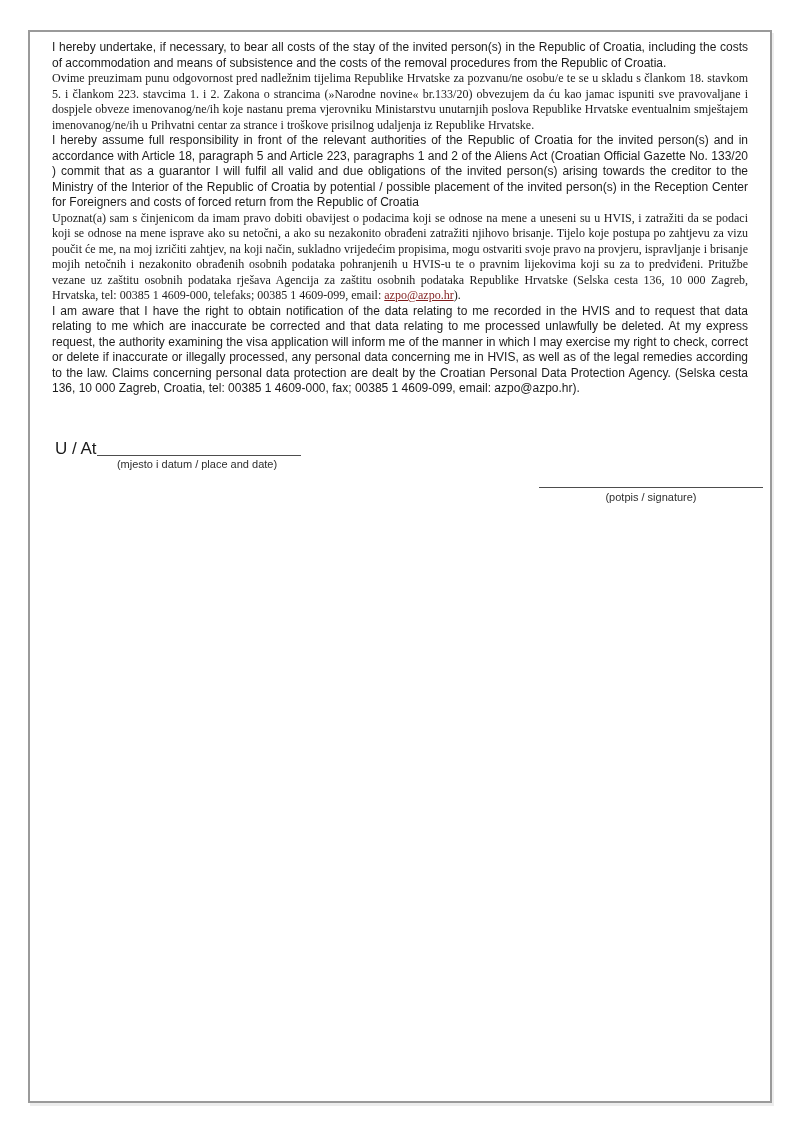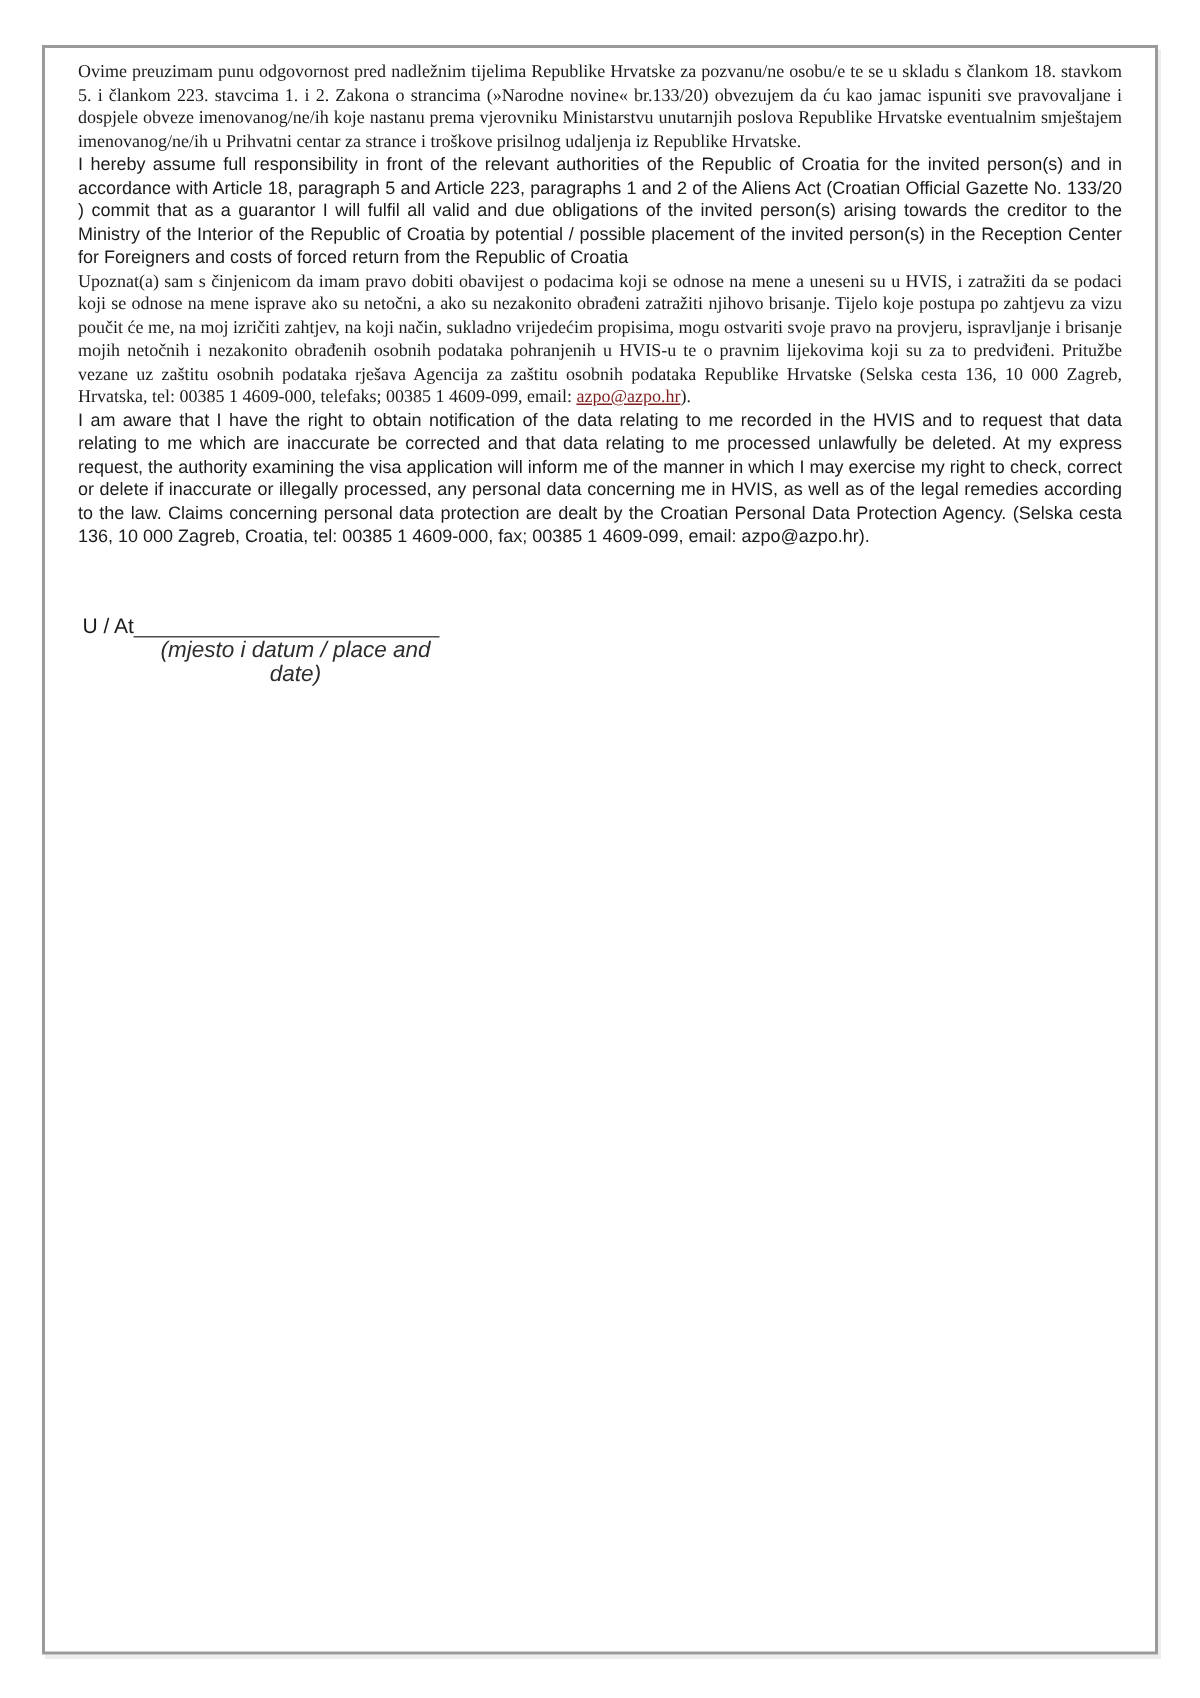--- a/index.html
+++ b/index.html
@@ -41,34 +41,33 @@
   .email-link {
     color: #7f1d1d;
     text-decoration: underline;
   }
   
   .uat-block {
     margin-top: 44px;
     margin-left: 3px;
   }
   .uat-label {
-    font-size: 14px;
+    font-size: 17px;
     color: #1b1b1b;
     vertical-align: bottom;
   }
   .fill-line {
     display: inline-block;
     width: 204px;
     height: 13px;
     border-bottom: 1.6px solid #4d4d4d;
     vertical-align: bottom;
   }
   .caption {
-    font-style: italic;
-    font-size: 15px;
+    font-size: 11px;
     color: #2e2e2e;
   }
   .uat-caption {
     margin-left: 40px;
     width: 204px;
     text-align: center;
     margin-top: 1px;
   }
   
   .sig-block {
@@ -84,30 +83,35 @@
   }
   .sig-caption { margin-top: 2px; }
 </style>
 </head>
 <body>
 
 <div class="canvas">
   <div class="page">
     <div class="content">
 
+      <p>I hereby undertake, if necessary, to bear all costs of the stay of the invited person(s) in the Republic of Croatia, including the costs of accommodation and means of subsistence and the costs of the removal procedures from the Republic of Croatia.</p>
 
       <p class="gap-block">Ovime preuzimam punu odgovornost pred nadležnim tijelima Republike Hrvatske za pozvanu/ne osobu/e te se u skladu s člankom 18. stavkom 5. i člankom 223. stavcima 1. i 2. Zakona o strancima (»Narodne novine« br.133/20) obvezujem da ću kao jamac ispuniti sve pravovaljane i dospjele obveze imenovanog/ne/ih koje nastanu prema vjerovniku Ministarstvu unutarnjih poslova Republike Hrvatske eventualnim smještajem imenovanog/ne/ih u Prihvatni centar za strance i troškove prisilnog udaljenja iz Republike Hrvatske.</p>
 
       <p class="gap-pair">I hereby assume full responsibility in front of the relevant authorities of the Republic of Croatia for the invited person(s) and in accordance with Article 18, paragraph 5 and Article 223, paragraphs 1 and 2 of the Aliens Act (Croatian Official Gazette No. 133/20 ) commit that as a guarantor I will fulfil all valid and due obligations of the invited person(s) arising towards the creditor to the Ministry of the Interior of the Republic of Croatia by potential / possible placement of the invited person(s) in the Reception Center for Foreigners and costs of forced return from the Republic of Croatia</p>
 
       <p class="gap-block"><span>Upoznat(a) sam s činjenicom da imam pravo dobiti obavijest o podacima koji se odnose na mene a uneseni su u HVIS, i zatražiti da se podaci koji se odnose na mene isprave ako su netočni, a ako su nezakonito obrađeni zatražiti njihovo brisanje. Tijelo koje postupa po zahtjevu za vizu poučit će me, na moj izričiti zahtjev, na koji način, sukladno vrijedećim propisima, mogu ostvariti svoje pravo na provjeru, ispravljanje i brisanje mojih netočnih i nezakonito obrađenih osobnih podataka pohranjenih u HVIS-u te o pravnim lijekovima koji su za to predviđeni. Pritužbe vezane uz zaštitu osobnih podataka rješava Agencija za zaštitu osobnih podataka Republike Hrvatske (Selska cesta 136, 10 000 Zagreb, Hrvatska, tel: 00385 1 4609-000, telefaks; 00385 1 4609-099, email: </span><span class="email-link">azpo@azpo.hr</span><span>).</span></p>
 
       <p class="gap-pair">I am aware that I have the right to obtain notification of the data relating to me recorded in the HVIS and to request that data relating to me which are inaccurate be corrected and that data relating to me processed unlawfully be deleted. At my express request, the authority examining the visa application will inform me of the manner in which I may exercise my right to check, correct or delete if inaccurate or illegally processed, any personal data concerning me in HVIS, as well as of the legal remedies according to the law. Claims concerning personal data protection are dealt by the Croatian Personal Data Protection Agency. (Selska cesta 136, 10 000 Zagreb, Croatia, tel: 00385 1 4609-000, fax; 00385 1 4609-099, email: azpo@azpo.hr).</p>
 
       <div class="uat-block">
         <span class="uat-label">U / At</span><span class="fill-line"></span>
         <div class="caption uat-caption">(mjesto i datum / place and date)</div>
       </div>
 
+      <div class="sig-block">
+        <div class="sig-line"></div>
+        <div class="caption sig-caption">(potpis / signature)</div>
+      </div>
 
     </div>
   </div>
 </div>
 
 </body></html>

